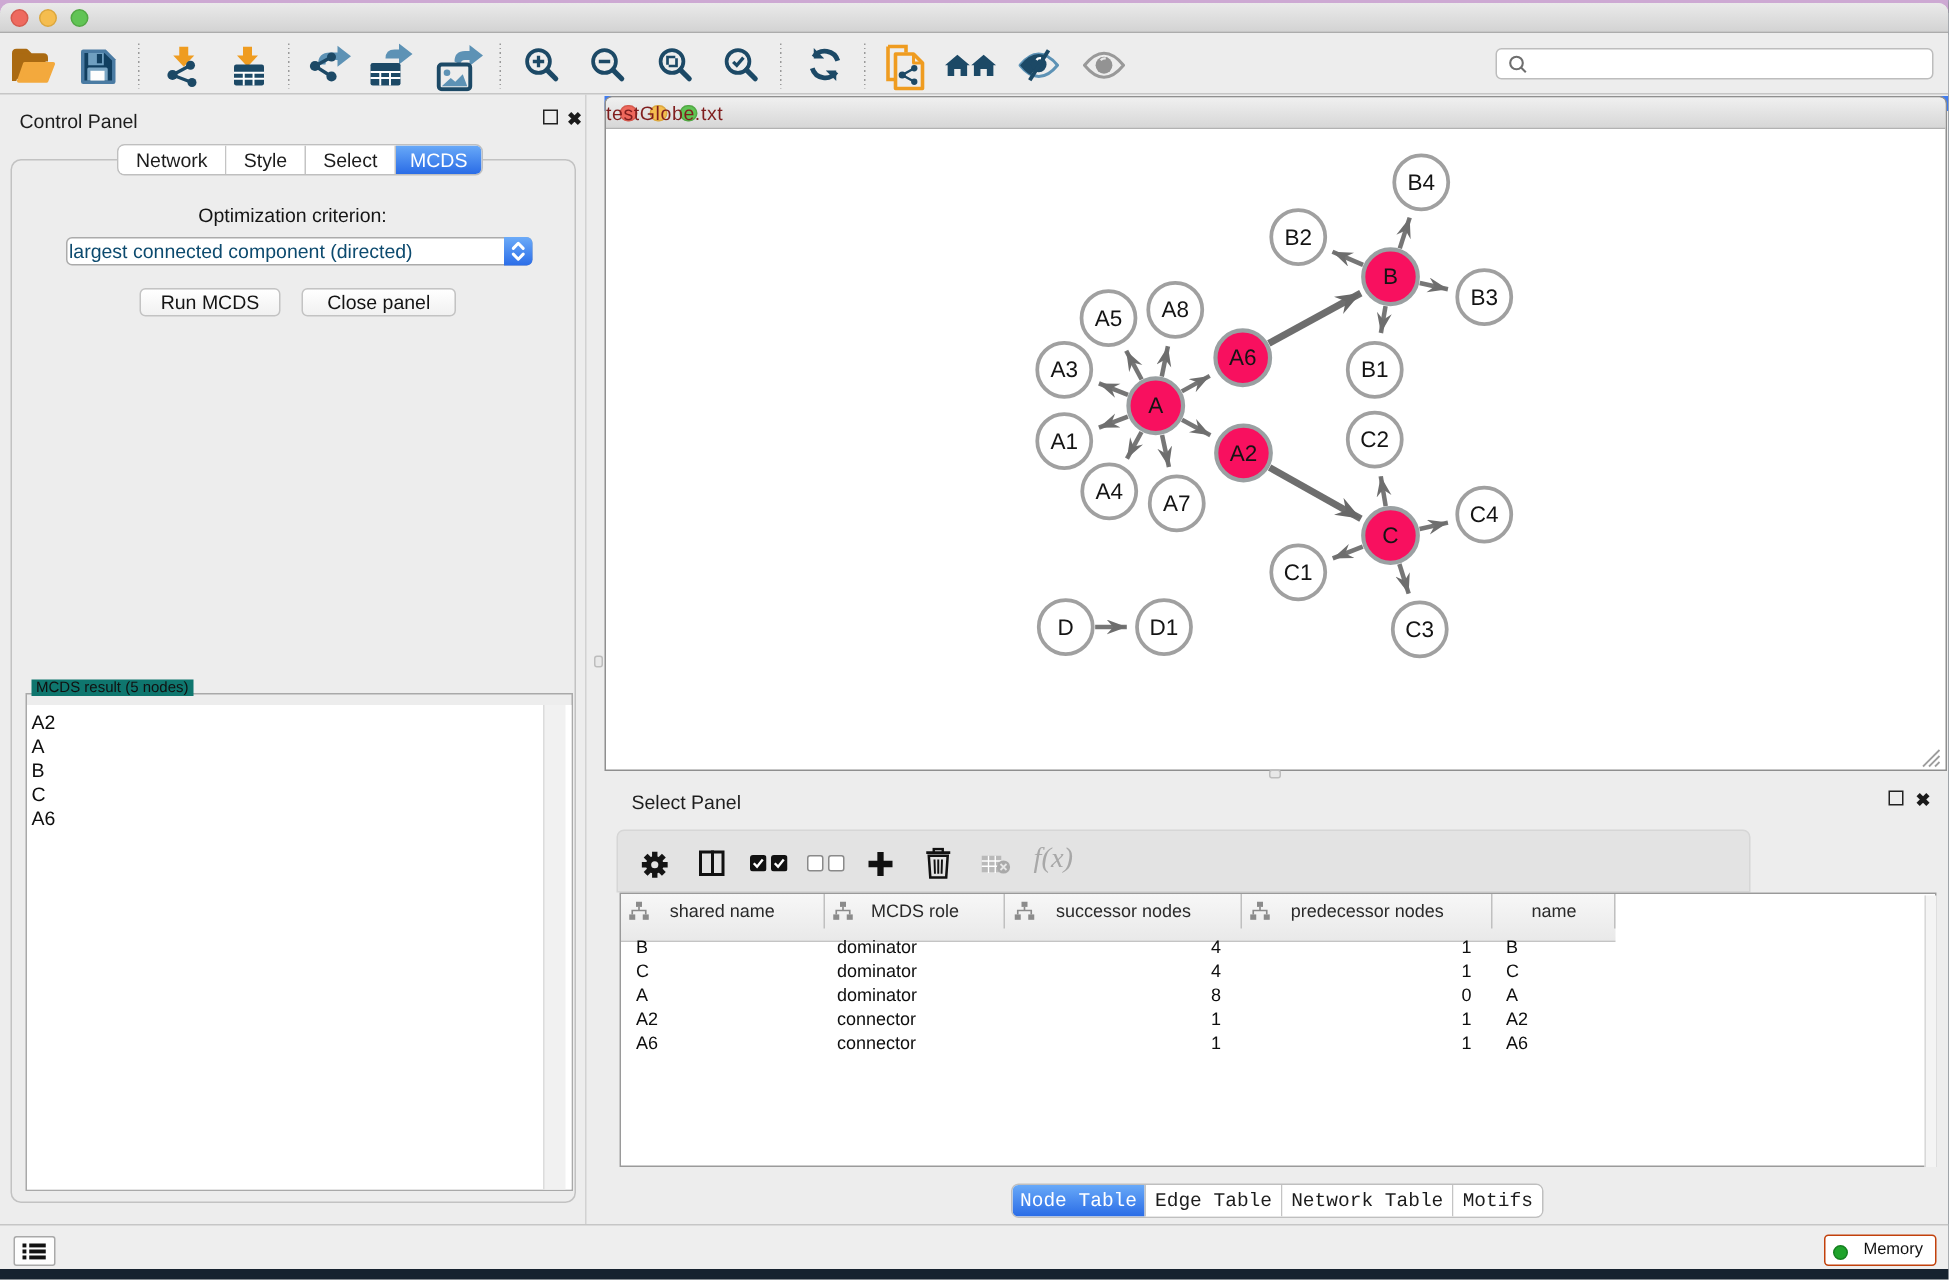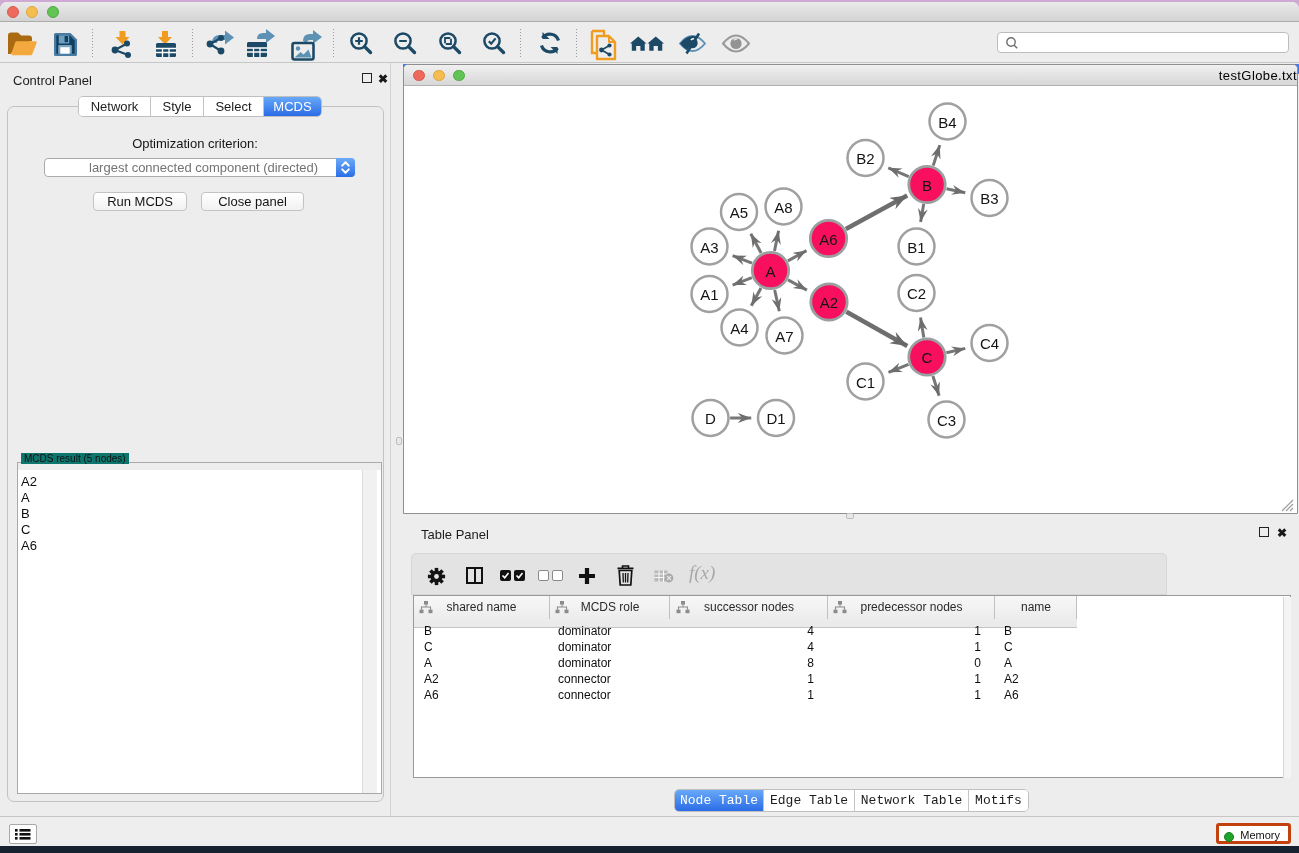--- a/index.html
+++ b/index.html
@@ -20,36 +20,36 @@
 .wbtn-x{font-size:12px;font-weight:bold;color:#1a1a1a;line-height:10px;}
 #cp-border{left:7px;top:104px;width:377px;height:696px;border:1px solid #c2c2c2;border-radius:7px;}
 .seg{display:flex;border:1px solid #bfbfbf;border-radius:5px;background:#fff;overflow:hidden;}
 .seg div{font-size:13px;color:#1c1c1c;text-align:center;border-right:1px solid #c4c4c4;background:#fff;}
 .seg div:last-child{border-right:none;}
 .seg div.sel{background:linear-gradient(#68a9f8,#2a6ce6);color:#fff;}
 #cptabs{left:78px;top:94px;width:244px;height:21px;}
 #cptabs div{line-height:19px;}
 #opt-label{left:0;top:134px;width:390px;text-align:center;font-size:13px;color:#151515;}
 #dropdown{left:44px;top:156px;width:311px;height:19px;background:#fff;border:1px solid #ababab;border-radius:4px;}
-#dropdown .txt{position:absolute;left:24px;top:0;font-size:13px;line-height:17px;color:#737373;padding-left:20px;}
+#dropdown .txt{position:absolute;left:1px;top:0;font-size:13px;line-height:17px;color:#0c4a6e;}
 #dd-cap{position:absolute;right:-1px;top:-1px;width:19px;height:19px;border-radius:0 4px 4px 0;background:linear-gradient(#6cabf8,#2b6de8);}
 .btn{background:linear-gradient(#ffffff,#f1f1f1);border:1px solid #c3c3c3;border-radius:4px;font-size:13px;color:#141414;text-align:center;}
 #btn-run{left:93px;top:190px;width:94px;height:19px;line-height:17px;}
 #btn-close{left:201px;top:190px;width:103px;height:19px;line-height:17px;}
 #fieldset{left:17px;top:459.5px;width:365px;height:332px;border:1px solid #a9a9a9;}
 #fs-legend{left:21px;top:451px;background:#0f766e;padding:0 3px;font-size:10px;color:#111;}
 #fs-list{left:18px;top:468px;width:363px;height:322.5px;background:#fff;font-size:13px;color:#0d0d0d;padding-top:3.5px;}
 #fs-list div{height:16.2px;line-height:16.2px;padding-left:3px;}
 #fs-scroll{left:362px;top:468px;width:15px;height:322.5px;background:#f1f1f1;border-left:1px solid #dcdcdc;}
 #cp-edge{left:390px;top:61px;width:1px;height:753px;background:#d2d2d2;}
 #nw-blue1{left:403px;top:62px;width:10px;height:10px;background:#3f7cf1;}
 #nw-blue2{left:1291px;top:62px;width:8px;height:10px;background:#3f7cf1;}
 #nw-frame{left:403px;top:62px;width:895px;height:449.5px;border:1px solid #8f8f8f;border-radius:5px 5px 0 0;background:#fff;overflow:hidden;}
 #nw-titlebar{left:0;top:0;width:893px;height:21px;background:linear-gradient(#f0f0f0,#d7d7d7);border-bottom:1px solid #b2b2b2;}
-#nw-title{left:0;top:0;width:893px;height:21px;text-align:right;font-size:13px;line-height:21px;color:#000000;letter-spacing:0.4px;}
+#nw-title{left:0;top:0;width:893px;height:21px;text-align:left;font-size:13px;line-height:21px;color:#7f1d1d;letter-spacing:0.4px;}
 .tl2{border-radius:50%;width:11.5px;height:11.5px;position:absolute;top:4.5px;}
 #graph{left:0;top:22px;}
 .nl{font-size:15px;fill:#141414;text-anchor:middle;dominant-baseline:central;}
 .ee{stroke:#767676;stroke-width:3px;}
 .ek{stroke:#6e6e6e;stroke-width:4.6px;}
 
 .knob{background:#e8e8e8;border:1px solid #bdbdbd;border-radius:2px;}
 
 #tp-title{left:421px;top:525px;font-size:13px;color:#1d1d1d;}
 #tp-toolbar{left:411px;top:551px;width:756px;height:42px;background:#e3e3e3;border:1px solid #d6d6d6;border-radius:5px 5px 0 0;}
@@ -57,21 +57,21 @@
 #tp-header{left:0;top:0;width:663px;height:32px;background:linear-gradient(#f7f7f7,#e9e9e9);border-bottom:1px solid #c4c4c4;}
 .th{position:absolute;top:0;height:23px;line-height:23px;font-size:12px;color:#2a2a2a;text-align:center;}
 .thsep{position:absolute;top:0;width:1px;height:23px;background:#c0c0c0;}
 .row{position:absolute;font-size:12px;color:#0e0e0e;height:16px;line-height:16px;}
 #tp-scroll{left:869px;top:1px;width:8px;height:181px;background:#f4f4f4;border-left:1px solid #d8d8d8;}
 #tptabs{left:674px;top:787px;width:355px;height:23px;}
 #tptabs div{line-height:21px;font-family:Liberation Mono, monospace;}
 
 #statusbar{left:0;top:814px;width:1299px;height:30px;background:#eeeeee;border-top:1px solid #c6c6c6;}
 #sb-listbtn{left:9px;top:822px;width:28px;height:20px;background:#fdfdfd;border:1px solid #a9a9a9;border-radius:2px;}
-#sb-mem{left:1216px;top:821px;width:75px;height:21px;background:#fff;border:3px solid #c2410c;border-radius:3px;font-size:11px;line-height:19px;color:#111;text-align:right;padding-right:8px;}
+#sb-mem{left:1216px;top:821px;width:75px;height:21px;background:#fff;border:1px solid #c2410c;border-radius:3px;font-size:11px;line-height:19px;color:#111;text-align:right;padding-right:8px;}
 </style></head>
 <body>
 <div class="abs" id="desktop-top"></div>
 <div class="abs" id="appwin">
   <div class="abs" id="titlebar"></div>
   <div class="abs tl" style="left:7px;top:4px;background:#ee6a5f;border:0.5px solid #d55a4e;"></div>
   <div class="abs tl" style="left:26px;top:4px;background:#f5bd4f;border:0.5px solid #dca73e;"></div>
   <div class="abs tl" style="left:47px;top:4px;background:#61c455;border:0.5px solid #52a844;"></div>
   <div class="abs" id="toolbar"></div>
   <svg class="abs" style="left:8px;top:29px" width="29" height="26" viewBox="0 0 29 26">
@@ -317,21 +317,21 @@
       <g stroke="#9d9d9d" stroke-width="1.2">
         <line x1="878" y1="424" x2="889" y2="413"></line>
           <line x1="882" y1="424" x2="889" y2="417"></line>
           <line x1="886" y1="424" x2="889" y2="421"></line>
       </g>
     </svg>
   </div>
   <div class="abs knob" style="left:396px;top:435px;width:6px;height:8px;"></div>
   <div class="abs knob" style="left:846px;top:511px;width:8px;height:6px;"></div>
 
-  <div class="abs" id="tp-title">Table Panel</div>
+  <div class="abs" id="tp-title">Select Panel</div>
   <div class="abs wbtn-sq" style="left:1259px;top:525px;"></div>
   <div class="abs wbtn-x" style="left:1277px;top:526px;">✖</div>
   <div class="abs" id="tp-toolbar">
       <svg class="abs" style="left:14px;top:12px" width="21" height="21" viewBox="0 0 21 21">
         <g stroke="#141414" stroke-width="3.6" stroke-linecap="butt">
           <line x1="10.5" y1="10.5" x2="19.10" y2="10.50"></line>
           <line x1="10.5" y1="10.5" x2="16.58" y2="16.58"></line>
           <line x1="10.5" y1="10.5" x2="10.50" y2="19.10"></line>
           <line x1="10.5" y1="10.5" x2="4.42" y2="16.58"></line>
           <line x1="10.5" y1="10.5" x2="1.90" y2="10.50"></line>

